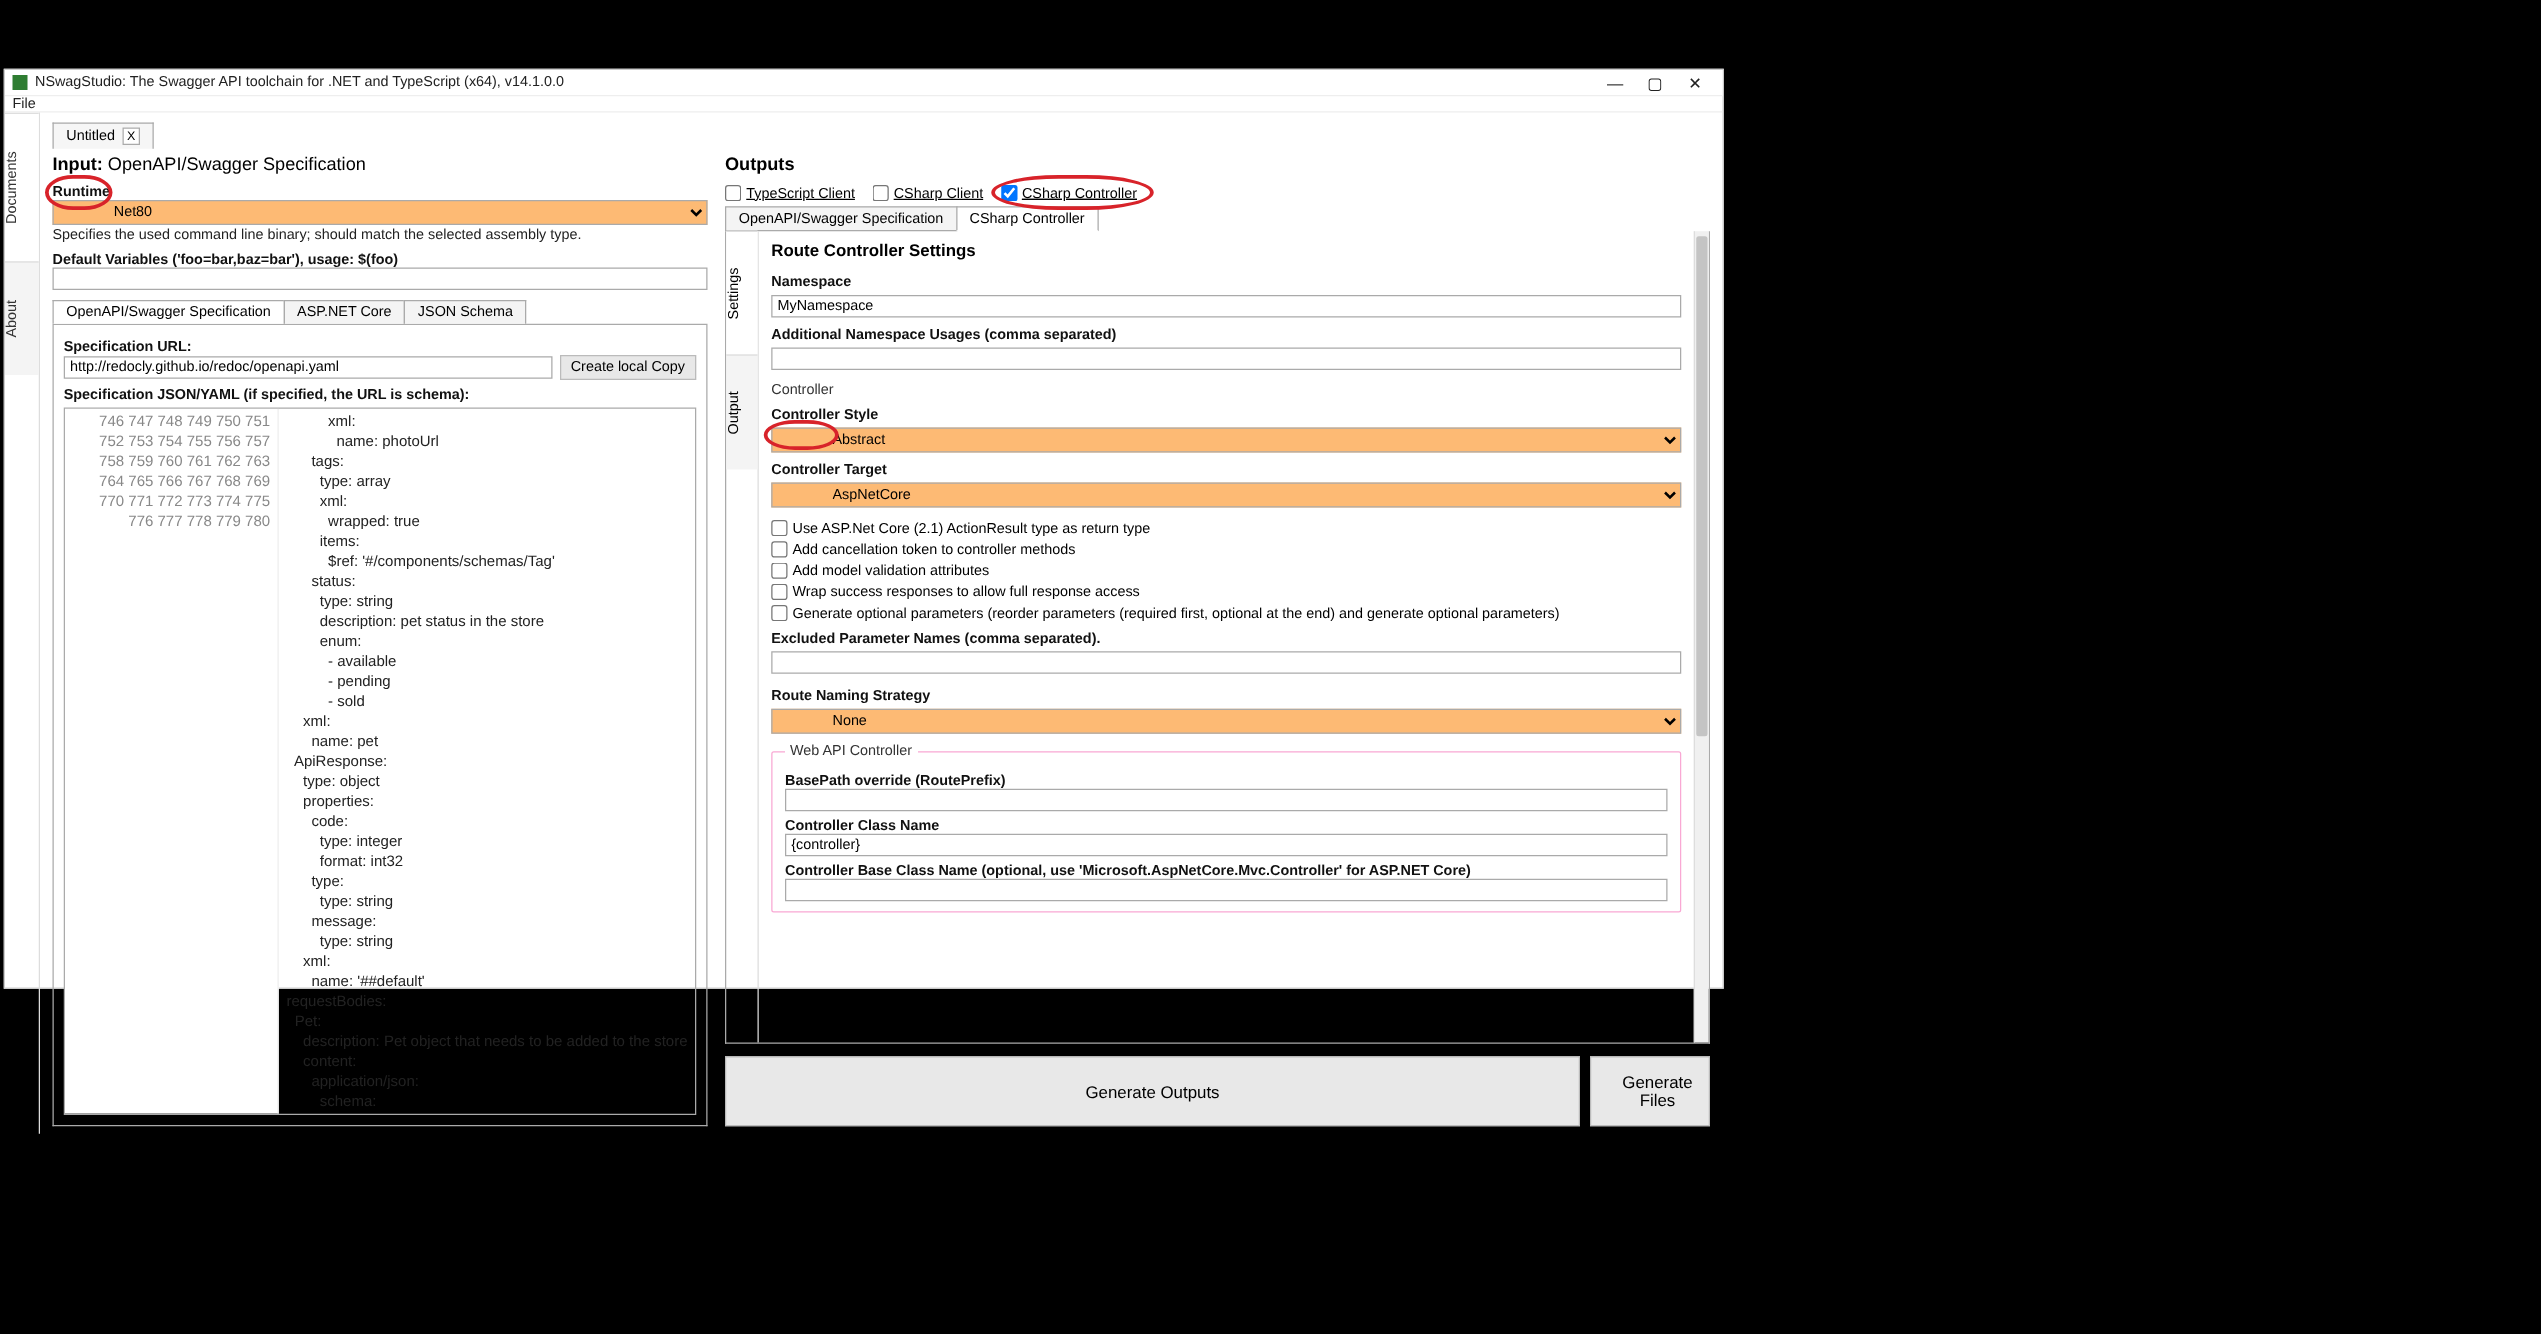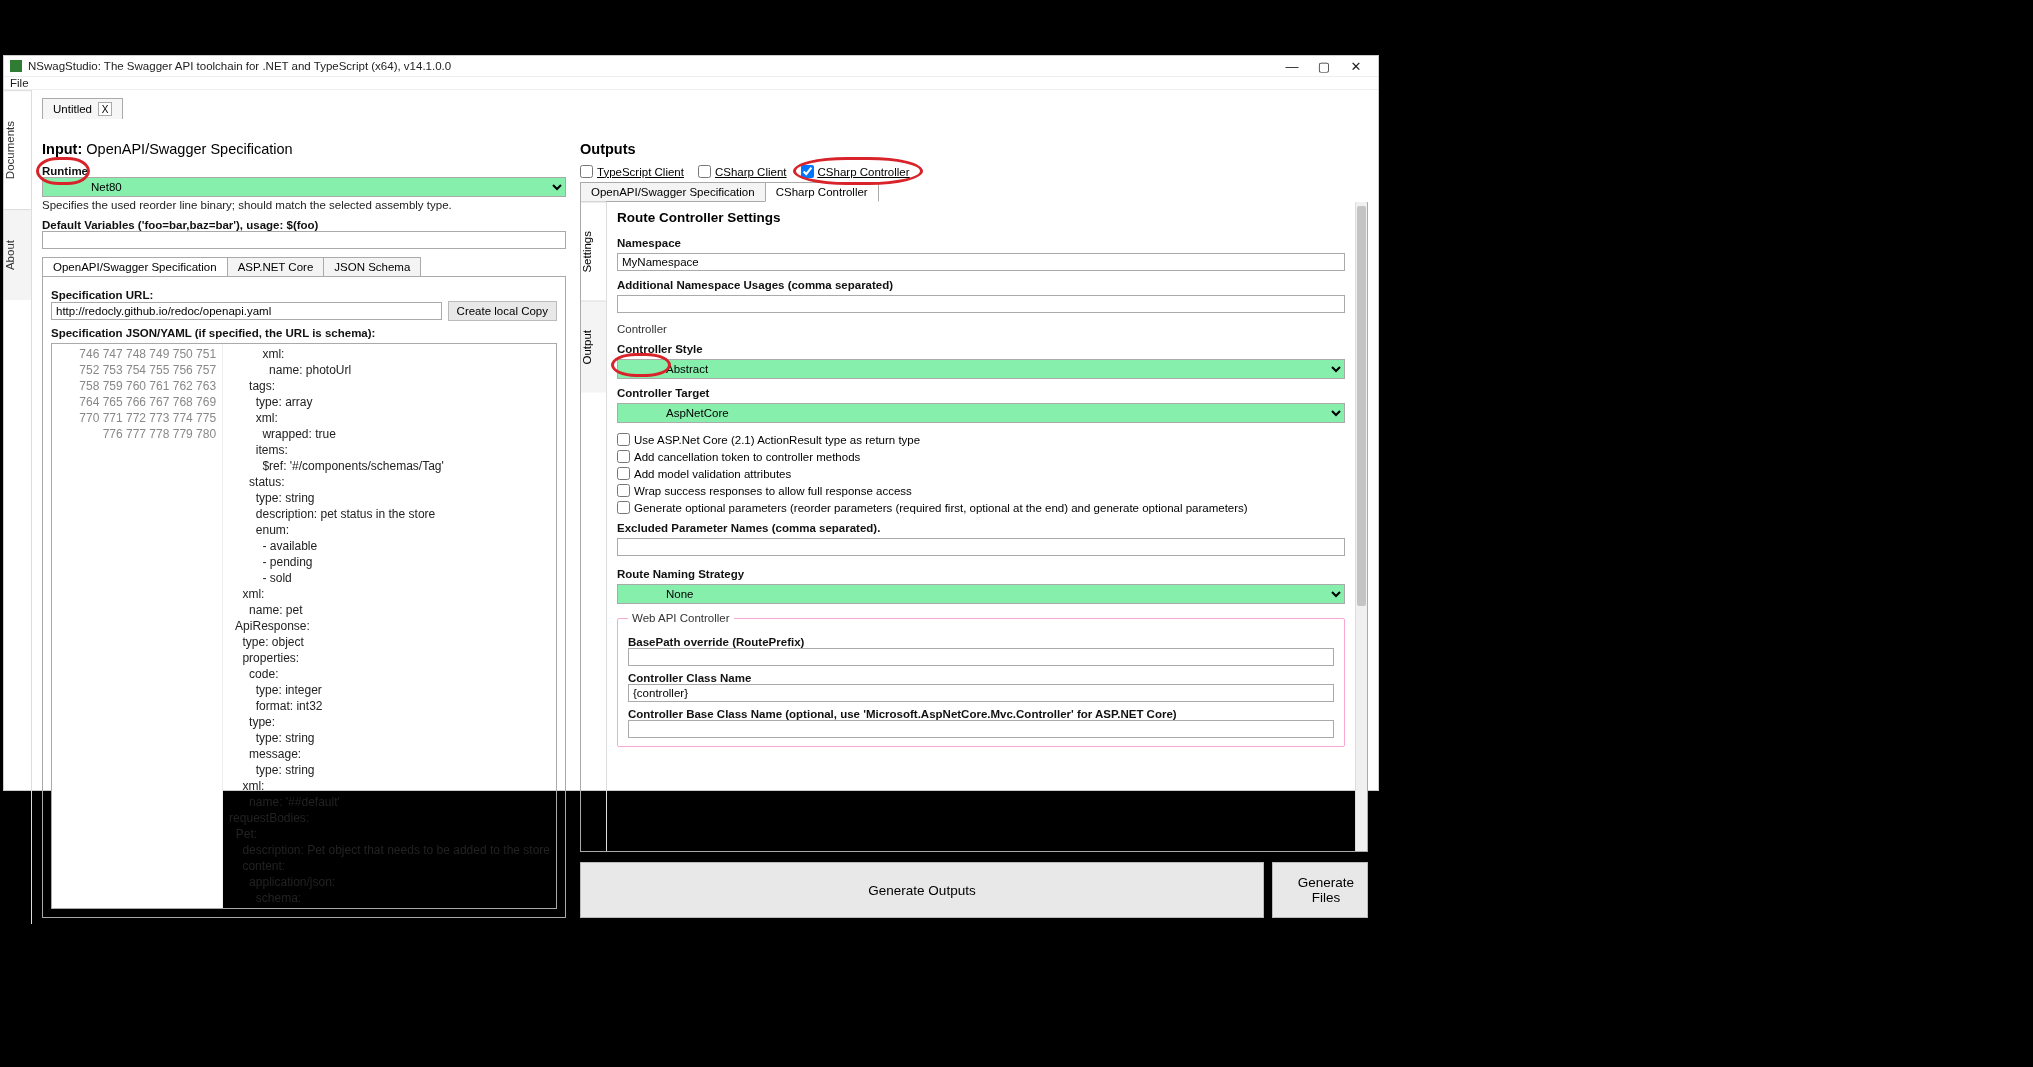--- a/index.html
+++ b/index.html
@@ -7,33 +7,33 @@
 .window { position: absolute; left: 3px; top: 55px; width: 1376px; height: 736px; background: #fff; border: 1px solid #ccc; display: flex; flex-direction: column; }
 .titlebar { height: 24px; display: flex; align-items: center; padding: 0 6px; background: #fff; border-bottom: 1px solid #eee; }
 .titlebar .appicon { width: 12px; height: 12px; background: #2e7d32; margin-right: 6px; }
 .titlebar .title { flex: 1; font-size: 11.5px; color: #222; }
 .titlebar .winbtn { width: 32px; height: 20px; display:flex; align-items:center; justify-content:center; color:#222; font-size: 13px; }
 .menubar { height: 20px; padding: 0 6px; border-bottom: 1px solid #eee; font-size: 11.5px; color:#222; display:flex; align-items:center; }
 .body { flex:1; display:flex; }
 .sidetabs { width: 28px; border-right: 1px solid #ddd; display:flex; flex-direction:column; }
 .sidetab { flex:0 0 auto; padding: 30px 0; writing-mode: vertical-rl; transform: rotate(180deg); text-align:center; font-size: 11.5px; border-bottom:1px solid #ddd; background:#f4f4f4; color:#333; }
 .sidetab.active { background:#fff; }
-.content { flex:1; display:flex; flex-direction:column; padding: 8px 10px 6px 10px; gap:18px; }
+.content { flex:1; display:flex; flex-direction:column; padding: 8px 10px 6px 10px; gap:1px; }
 .doctabs { display:flex; gap:0; margin-bottom:4px; }
 .doctab { border:1px solid #aaa; background:#f6f6f6; padding:3px 10px; font-size:11.5px; border-bottom:none; display:flex; align-items:center; gap:6px;}
 .doctab .close { border:1px solid #aaa; width:14px; height:14px; font-size:10px; display:flex; align-items:center; justify-content:center; background:#fff;}
 .panes { flex:1; display:flex; gap:14px; min-height:0; }
 .leftpane, .rightpane { flex:1; display:flex; flex-direction:column; min-width:0; }
 .leftpane { flex: 0 0 524px; }
 h2 { font-size: 14.5px; font-weight: 600; margin-bottom: 4px; }
 h2 .thin { font-weight: 400; }
 .label { font-size: 11.5px; font-weight: 600; color:#111; margin-top:4px; }
 .hint { font-size: 11.5px; color:#222; margin-top:2px; }
 input[type=text], select, textarea { border:1px solid #aaa; background:#fff; font:inherit; font-size:11.5px; padding:2px 4px; width:100%; }
-select { background:#86efac;padding-left:44px; }
+select { background:#fdba74;padding-left:44px; }
 .row { display:flex; gap:6px; align-items:center; }
 .innertabs { display:flex; margin-top:8px; border-bottom:1px solid #aaa; }
 .innertab { border:1px solid #aaa; border-bottom:none; padding:3px 10px; font-size:11.5px; background:#f4f4f4; margin-right:-1px; }
 .innertab.active { background:#fff; }
 .leftinner { border:1px solid #aaa; border-top:none; padding:8px; flex:1; display:flex; flex-direction:column; min-height:0;}
 .codebox { flex:1; border:1px solid #aaa; margin-top:4px; display:flex; overflow:hidden; font-family: Consolas, monospace; font-size:12px; min-height:0;}
 .gutter { background:#fff; color:#888; text-align:right; padding:2px 6px; border-right:1px solid #eee; line-height:16px; }
 .codetext { padding:2px 6px; white-space:pre; line-height:16px; color:#222; flex:1;}
 .outputs-checks { display:flex; gap:14px; align-items:center; margin:4px 0 4px 0; }
 .chk { display:flex; align-items:center; gap:4px; font-size:11.5px; }
@@ -87,21 +87,21 @@
       </div>
       <div class="panes">
 
         <div class="leftpane">
           <h2><span>Input:</span><span class="thin"> OpenAPI/Swagger Specification</span></h2>
           <div class="runtime-wrap">
             <div class="label">Runtime</div>
             <select><option>Net80</option></select>
             <div class="circle-red" style="left:-6px; top:-4px; width:54px; height:28px;"></div>
           </div>
-          <div class="hint">Specifies the used reorder line binary; should match the selected assembly type.</div>
+          <div class="hint">Specifies the used command line binary; should match the selected assembly type.</div>
           <div class="label" style="margin-top:8px">Default Variables ('foo=bar,baz=bar'), usage: $(foo)</div>
           <input type="text" value="" style="">
           <div class="innertabs">
             <div class="innertab active">OpenAPI/Swagger Specification</div>
             <div class="innertab">ASP.NET Core</div>
             <div class="innertab">JSON Schema</div>
           </div>
           <div class="leftinner">
             <div class="label">Specification URL:</div>
             <div class="row">

